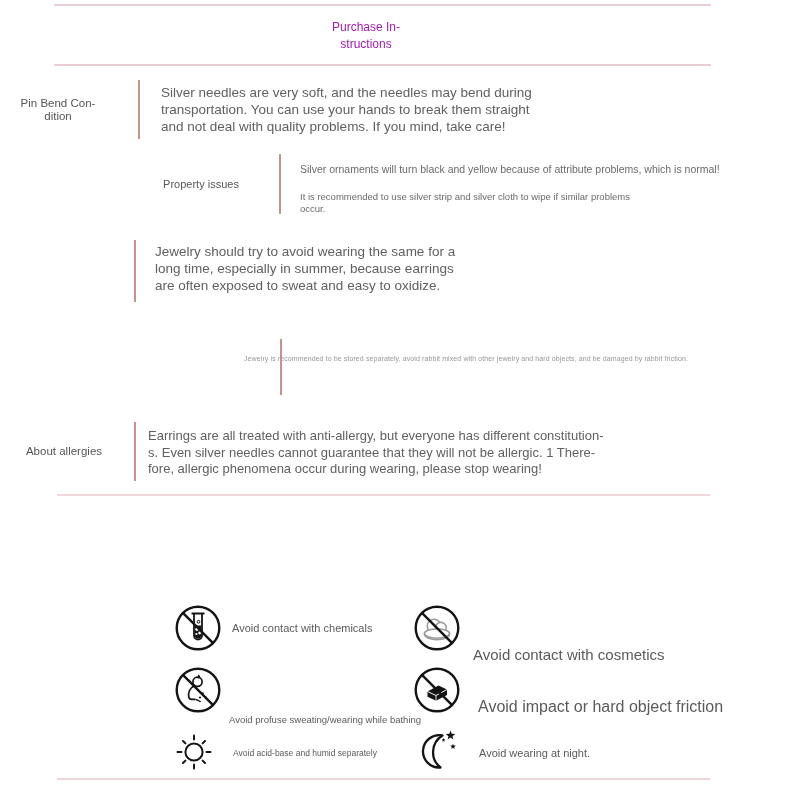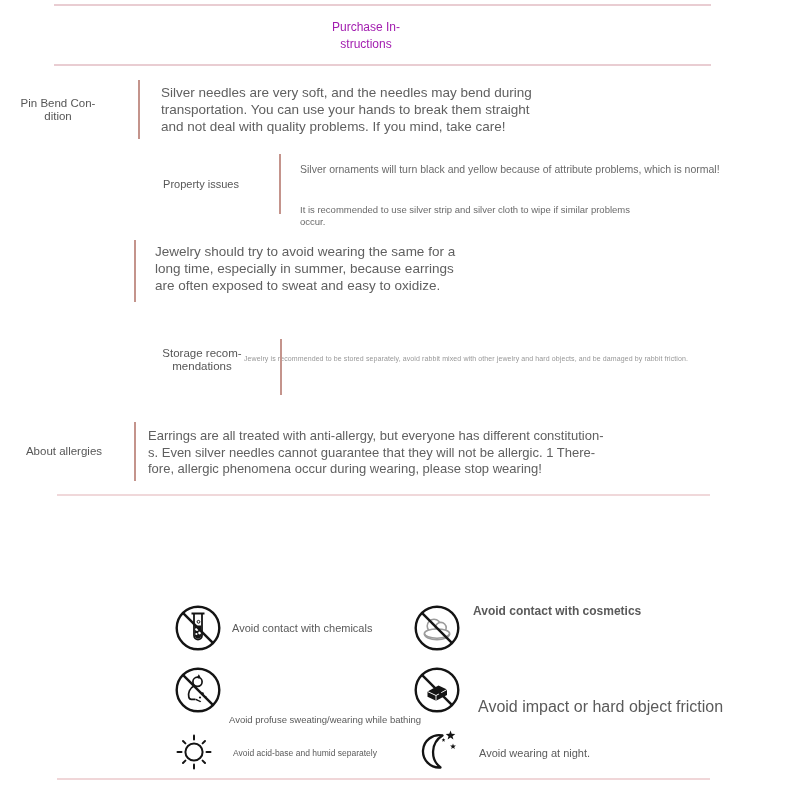--- a/index.html
+++ b/index.html
@@ -11,34 +11,34 @@
   .hline { position:absolute; height:2px; background:#e9cdd2; }
   .vline { position:absolute; width:1.5px; background:#c4948c; }
   .title { left:0; width:732px; top:19px; text-align:center; font-size:12px;
            line-height:17px; color:#a21caf; }
   .label { color:#565656;text-align:center; }
   .para  { color:#606060; }
   .lbl-s1 { left:8px;  top:97px;  width:100px; font-size:11.5px; line-height:13px; }
   .par-s1 { left:161px; top:84px;  width:470px; font-size:13.5px; line-height:17px; }
   .lbl-s2 { left:146px; top:178px; width:110px; font-size:11px; }
   .par-s2a{ left:300px; top:163px; width:460px; font-size:10.5px; color:#6a6a6a; }
-  .par-s2b{ left:300px; top:204px; width:390px; font-size:9.5px; line-height:11.5px; color:#6a6a6a; }
+  .par-s2b{ left:300px; top:191px; width:390px; font-size:9.5px; line-height:11.5px; color:#6a6a6a; }
   .lbl-s3 { left:3px;  top:257px; width:110px; font-size:11.5px; line-height:13px; }
   .par-s3 { left:155px; top:243px; width:360px; font-size:13.5px; line-height:17px; }
   .lbl-s4 { left:147px; top:347px; width:110px; font-size:11.5px; line-height:12.5px; }
   .par-s4 { left:244px; top:355px; width:475px; font-size:7px; color:#979797; letter-spacing:0.1px; }
   .lbl-s5 { left:4px;  top:445px; width:120px; font-size:11.5px; }
   .par-s5 { left:148px; top:428px; width:480px; font-size:13px; line-height:16.5px; }
   .daily  { left:0; width:744px; top:538px; text-align:center; font-size:11px;
             color:#e9bdc5; letter-spacing:0.3px;
             text-shadow:0 0 5px rgba(235,190,198,0.45); }
   .icon-box { position:absolute; width:48px; height:48px; }
   .cap { position:absolute; color:#5a5a5a; }
   .cap1 { left:232px; top:622px; font-size:11px; }
-  .cap2 { left:473px; top:604px; font-size:12px;font-weight:bold; }
+  .cap2 { left:473px; top:646px; font-size:15px; }
   .cap3 { left:229px; top:714px; font-size:9.5px; }
   .cap4 { left:478px; top:698px; font-size:16px; }
   .cap5 { left:233px; top:748px; font-size:8.5px; }
   .cap6 { left:479px; top:747px; font-size:11px; }
 </style>
 </head>
 <body>
 
 <div class="page">
 
@@ -60,22 +60,20 @@
   <div class="vline" style="left:279px;top:154px;height:60px;"></div>
   <div class="abs para par-s2a">Silver ornaments will turn black and yellow because of attribute problems, which is normal!</div>
   <div class="abs para pre par-s2b">It is recommended to use silver strip and silver cloth to wipe if similar problems
 occur.</div>
 
   <div class="vline" style="left:134px;top:240px;height:62px;"></div>
   <div class="abs para pre par-s3">Jewelry should try to avoid wearing the same for a
 long time, especially in summer, because earrings
 are often exposed to sweat and easy to oxidize.</div>
 
-  <div class="abs label pre lbl-s4">Storage recom-
-mendations</div>
   <div class="abs para par-s4">Jewelry is recommended to be stored separately, avoid rabbit mixed with other jewelry and hard objects, and be damaged by rabbit friction.</div>
   <div class="vline" style="left:280px;top:339px;height:56px;"></div>
 
   <div class="abs label lbl-s5">About allergies</div>
   <div class="vline" style="left:134px;top:422px;height:59px;"></div>
   <div class="abs para pre par-s5">Earrings are all treated with anti-allergy, but everyone has different constitution-
 s. Even silver needles cannot guarantee that they will not be allergic. 1 There-
 fore, allergic phenomena occur during wearing, please stop wearing!</div>
 
   <div class="hline" style="left:57px;top:494px;width:653px;background:#f0d8da;"></div>

